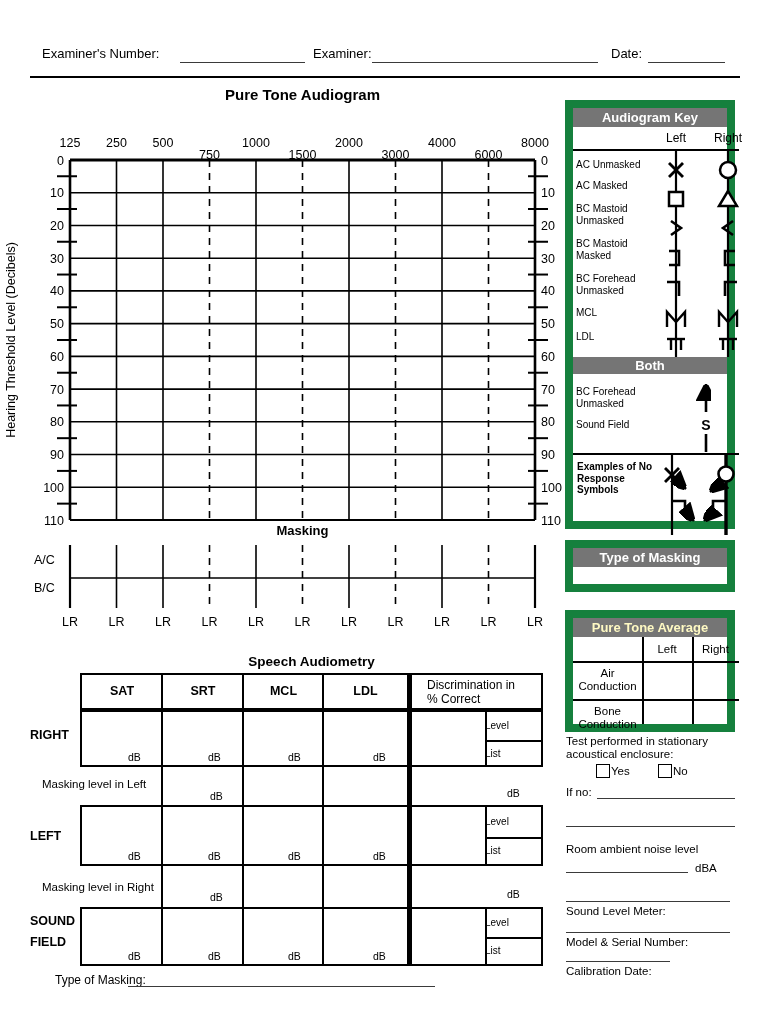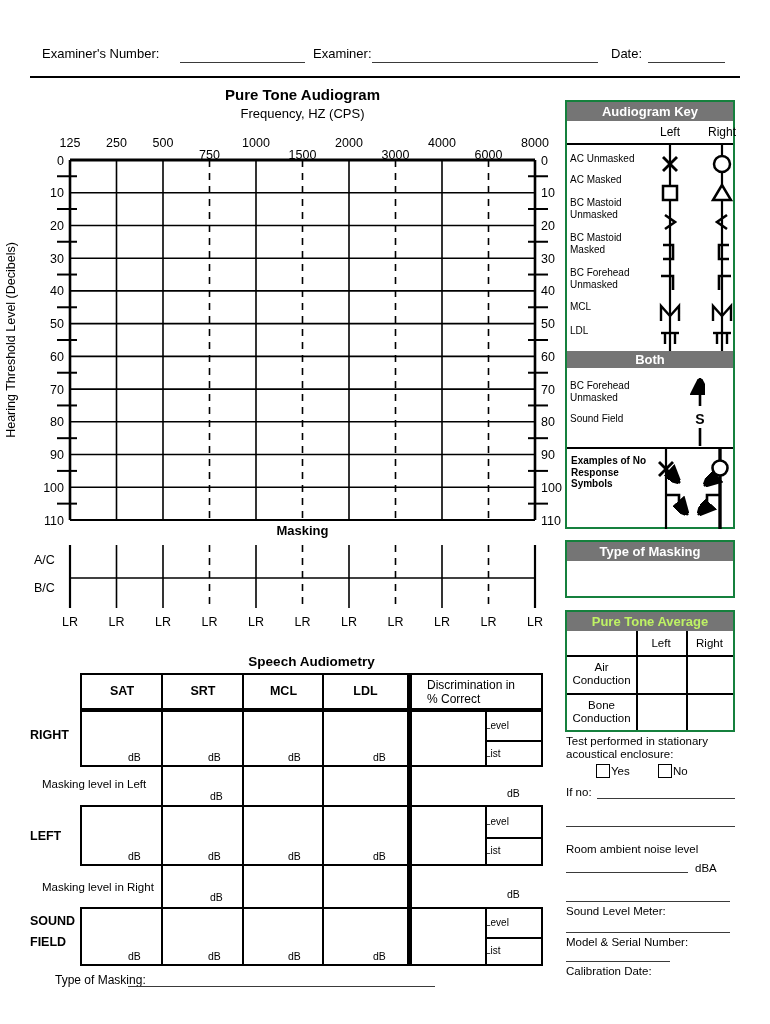--- a/index.html
+++ b/index.html
@@ -8,42 +8,41 @@
   .nw{white-space:nowrap;}
   .b{font-weight:bold;}
   .ctr{text-align:center;}
   .rt{}
   .f105{font-size:10.5px}.f11{font-size:10px}.f115{font-size:11.5px}.f12{font-size:12px}
   .f125{font-size:12.5px}.f13{font-size:13px}.f135{font-size:13.5px}.f15{font-size:15px}
   .hline{position:absolute;background:#000;}
   .vline{position:absolute;background:#000;}
   .blank{position:absolute;border-bottom:1.5px solid #3a3a3a;}
   .bar{position:absolute;left:0;right:0;height:19px;text-align:center;font-size:13px;font-weight:bold;line-height:19px;}
-  .box{position:absolute;border:2px solid #15803d;background:#fff;box-sizing:border-box;}
+  .box{position:absolute;border:8px solid #15803d;background:#fff;box-sizing:border-box;}
   .sa-block{position:absolute;border:2px solid #000;background:#fff;box-sizing:border-box;}
   .bv{position:absolute;top:0;bottom:0;width:2px;background:#000;}
   .bvt{position:absolute;top:0;bottom:0;width:5px;background:#000;}
   .checkbox{position:absolute;width:12px;height:12px;border:1.7px solid #000;background:#fff;}
   svg text{font-family:"Liberation Sans",sans-serif;fill:#000;}
 </style>
 </head>
 <body>
 
 <div id="page">
 
   <div class="t f13 nw" style="left:42px;top:47px">Examiner's Number:</div>
   <div class="blank" style="left:180px;top:48px;width:125px;height:14px"></div>
   <div class="t f13 nw" style="left:313px;top:47px">Examiner:</div>
   <div class="blank" style="left:372px;top:48px;width:226px;height:14px"></div>
   <div class="t f13 nw" style="left:611px;top:47px">Date:</div>
   <div class="blank" style="left:648px;top:48px;width:77px;height:14px"></div>
   <div class="hline" style="left:30px;top:76px;width:710px;height:2px"></div>
 
   <div class="t f15 b ctr" style="left:70px;top:86px;width:465px">Pure Tone Audiogram</div>
-  <div class="t f13 ctr" style="left:70px;top:107px;width:465px">Frequency, HZ (CPS)</div>
 
   <svg id="audiogram-svg" style="position:absolute;left:0;top:126px" width="565" height="510" viewBox="0 0 565 510">
       <line x1="70" x2="535" y1="34" y2="34" stroke="#000000" stroke-width="3"></line>
       <line x1="70" x2="535" y1="66.72727272727272" y2="66.72727272727272" stroke="#000000" stroke-width="1.6"></line>
       <line x1="70" x2="535" y1="99.45454545454545" y2="99.45454545454545" stroke="#000000" stroke-width="1.6"></line>
       <line x1="70" x2="535" y1="132.1818181818182" y2="132.1818181818182" stroke="#000000" stroke-width="1.6"></line>
       <line x1="70" x2="535" y1="164.9090909090909" y2="164.9090909090909" stroke="#000000" stroke-width="1.6"></line>
       <line x1="70" x2="535" y1="197.63636363636363" y2="197.63636363636363" stroke="#000000" stroke-width="1.6"></line>
       <line x1="70" x2="535" y1="230.36363636363637" y2="230.36363636363637" stroke="#000000" stroke-width="1.6"></line>
       <line x1="70" x2="535" y1="263.0909090909091" y2="263.0909090909091" stroke="#000000" stroke-width="1.6"></line>
@@ -228,27 +227,27 @@
         <circle cx="69" cy="19" r="7.5" stroke-width="2.6" fill="#fff"></circle>
         <line x1="65" y1="26" x2="53" y2="37" stroke-width="2.6" marker-end="url(#ah2)"></line>
         <polyline points="16,46 28,46 28,56" stroke-width="2.6"></polyline>
         <line x1="28" y1="56" x2="37" y2="66" stroke-width="2.6" marker-end="url(#ah2)"></line>
         <polyline points="68,46 56,46 56,56" stroke-width="2.6"></polyline>
         <line x1="56" y1="56" x2="47" y2="66" stroke-width="2.6" marker-end="url(#ah2)"></line>
       </g>
     </svg>
   </div>
 
-  <div class="box" style="left:565px;top:540px;width:170px;height:58px">
+  <div class="box" style="left:565px;top:540px;width:170px;height:52px">
     <div class="bar" style="background: rgb(117, 117, 117); color: rgb(255, 255, 255);">Type of Masking</div>
     <div style="position:absolute;left:0;top:19px;right:0;bottom:0"></div>
   </div>
 
   <div class="box" style="left:565px;top:610px;width:170px;height:122px">
-    <div class="bar" style="background: rgb(117, 117, 117); color: #bef264;">Pure Tone Average</div>
+    <div class="bar" style="background: rgb(117, 117, 117); color: #fef9c3;">Pure Tone Average</div>
     <div class="vline" style="left:69px;top:19px;width:1.5px;bottom:0"></div>
     <div class="vline" style="left:119px;top:19px;width:1.5px;bottom:0"></div>
     <div class="hline" style="left:0;top:43px;width:166px;height:1.5px"></div>
     <div class="hline" style="left:0;top:81px;width:166px;height:1.5px"></div>
     <div class="t f115 ctr" style="left:69px;top:25px;width:50px">Left</div>
     <div class="t f115 ctr" style="left:119px;top:25px;width:47px">Right</div>
     <div class="t f115 ctr" style="left:0;top:49px;width:69px">Air Conduction</div>
     <div class="t f115 ctr" style="left:0;top:87px;width:69px">Bone Conduction</div>
     <div style="position:absolute;left:71px;top:45px;width:47px;height:35px"></div>
     <div style="position:absolute;left:121px;top:45px;width:44px;height:35px"></div>

